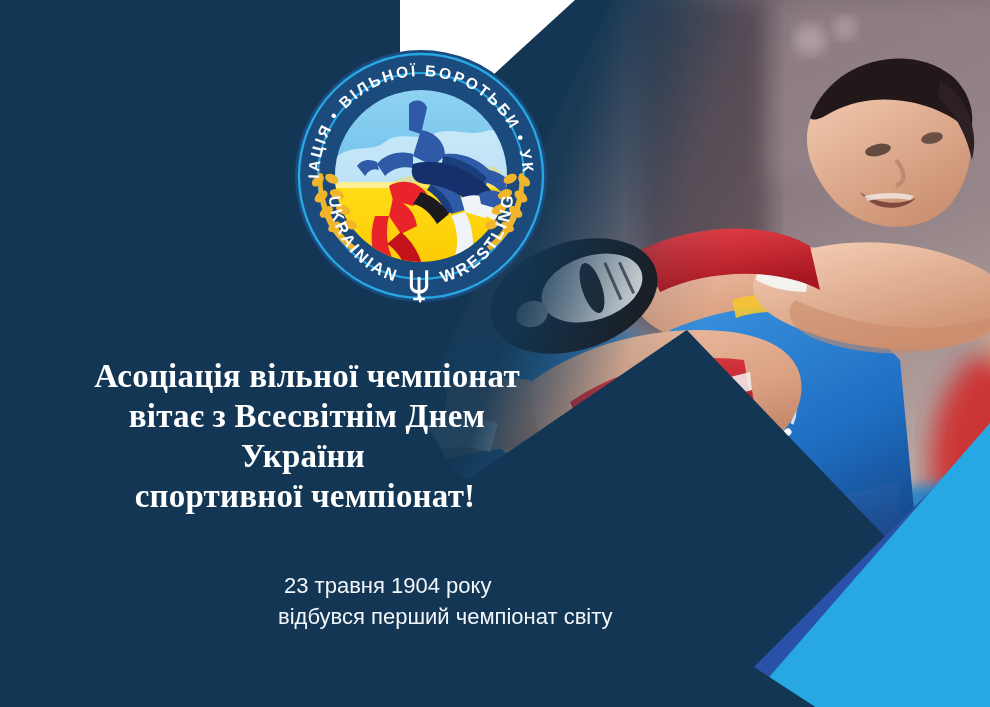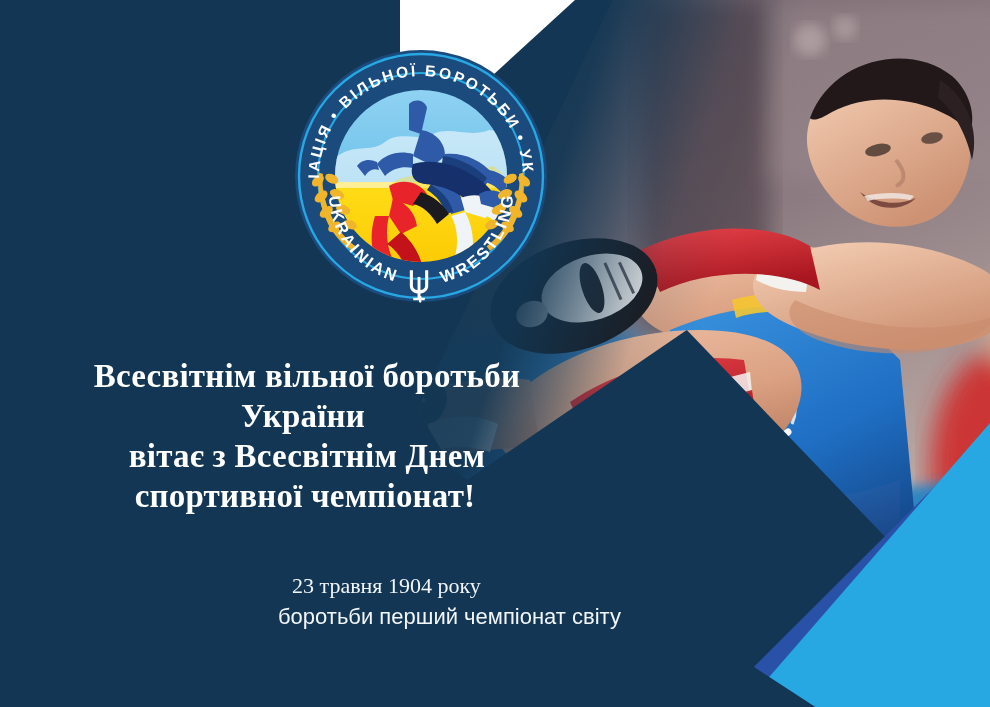--- a/index.html
+++ b/index.html
@@ -90,21 +90,21 @@
 
   .subtext{
     position:absolute; left:278px; top:570px; width:470px;
     font-family:"Liberation Sans", sans-serif;
     font-weight:normal;
     font-size:22px;
     line-height:31px;
     color:#f2f6fa;
   }
   .subtext .ln{ display:block; white-space:nowrap; }
-  .subtext .ln.s1{ margin-left:14px;font-family:Liberation Serif, serif; }
+  .subtext .ln.s1{ margin-left:6px; }
 </style>
 </head>
 <body>
 
 <div id="poster">
 
   <div class="photo-panel">
     <svg class="photo-svg" viewBox="0 0 700 707" preserveAspectRatio="xMidYMid slice">
       <defs>
         <linearGradient id="hallBg" x1="0" y1="0" x2="0.4" y2="1">
@@ -403,24 +403,24 @@
     <g transform="translate(128,238) scale(0.86)" fill="#ffffff">
       <path d="M-13,-16 L-9.4,-16 L-9.4,2 C-9.4,5 -7,7 -4,7 L-4,-8 L-0.6,-8 L-0.6,7
                C2.4,7 4.8,5 4.8,2 L4.8,-16 L8.4,-16 L8.4,2 C8.4,7 4.6,10.6 -0.6,11
                L-0.6,16 L4.4,16 L4.4,19 L-9,19 L-9,16 L-4,16 L-4,11
                C-9.2,10.6 -13,7 -13,2 Z"></path>
       <path d="M-2.4,14 L-2.4,20.6 L-1,22 L0.4,20.6 L0.4,14 Z"></path>
     </g>
   </svg>
 
   <div class="headline">
-    <span class="ln l1">Всесвітнім вільної боротьби</span>
+    <span class="ln l1">Асоціація вільної чемпіонат</span>
+    <span class="ln l3">вітає з Всесвітнім Днем</span>
     <span class="ln l2">України</span>
-    <span class="ln l3">вітає з Всесвітнім Днем</span>
     <span class="ln l4">спортивної чемпіонат!</span>
   </div>
 
   <div class="subtext">
     <span class="ln s1">23 травня 1904 року</span>
-    <span class="ln">боротьби перший чемпіонат світу</span>
+    <span class="ln">відбувся перший чемпіонат світу</span>
   </div>
 
 </div>
 
 </body></html>

